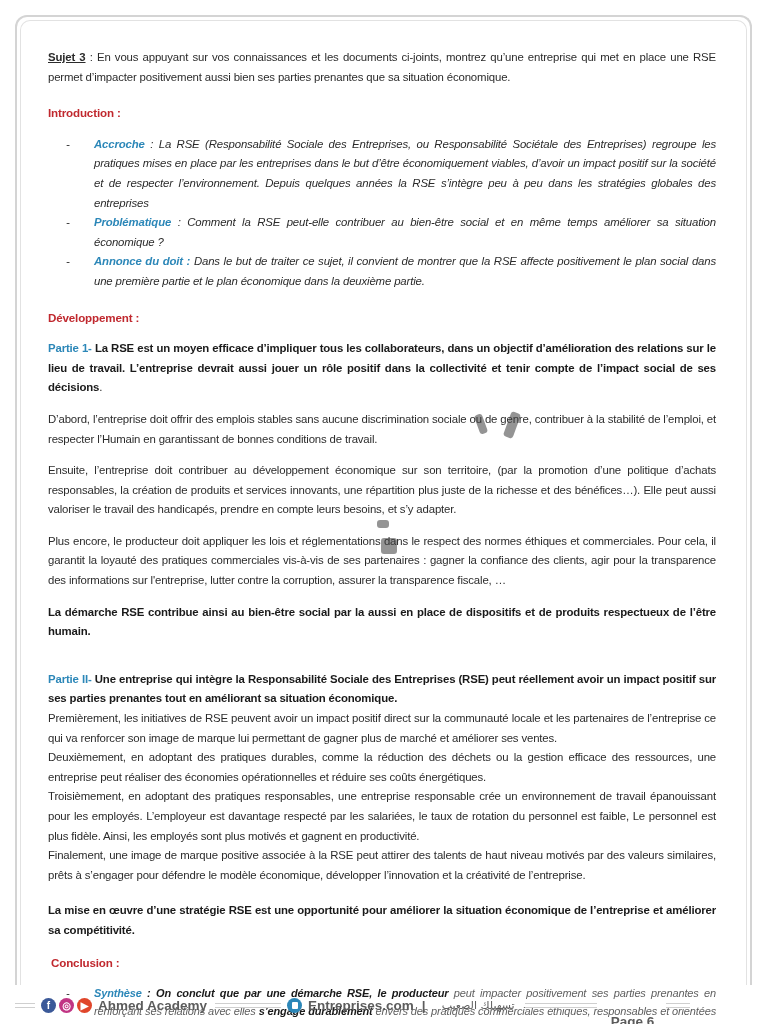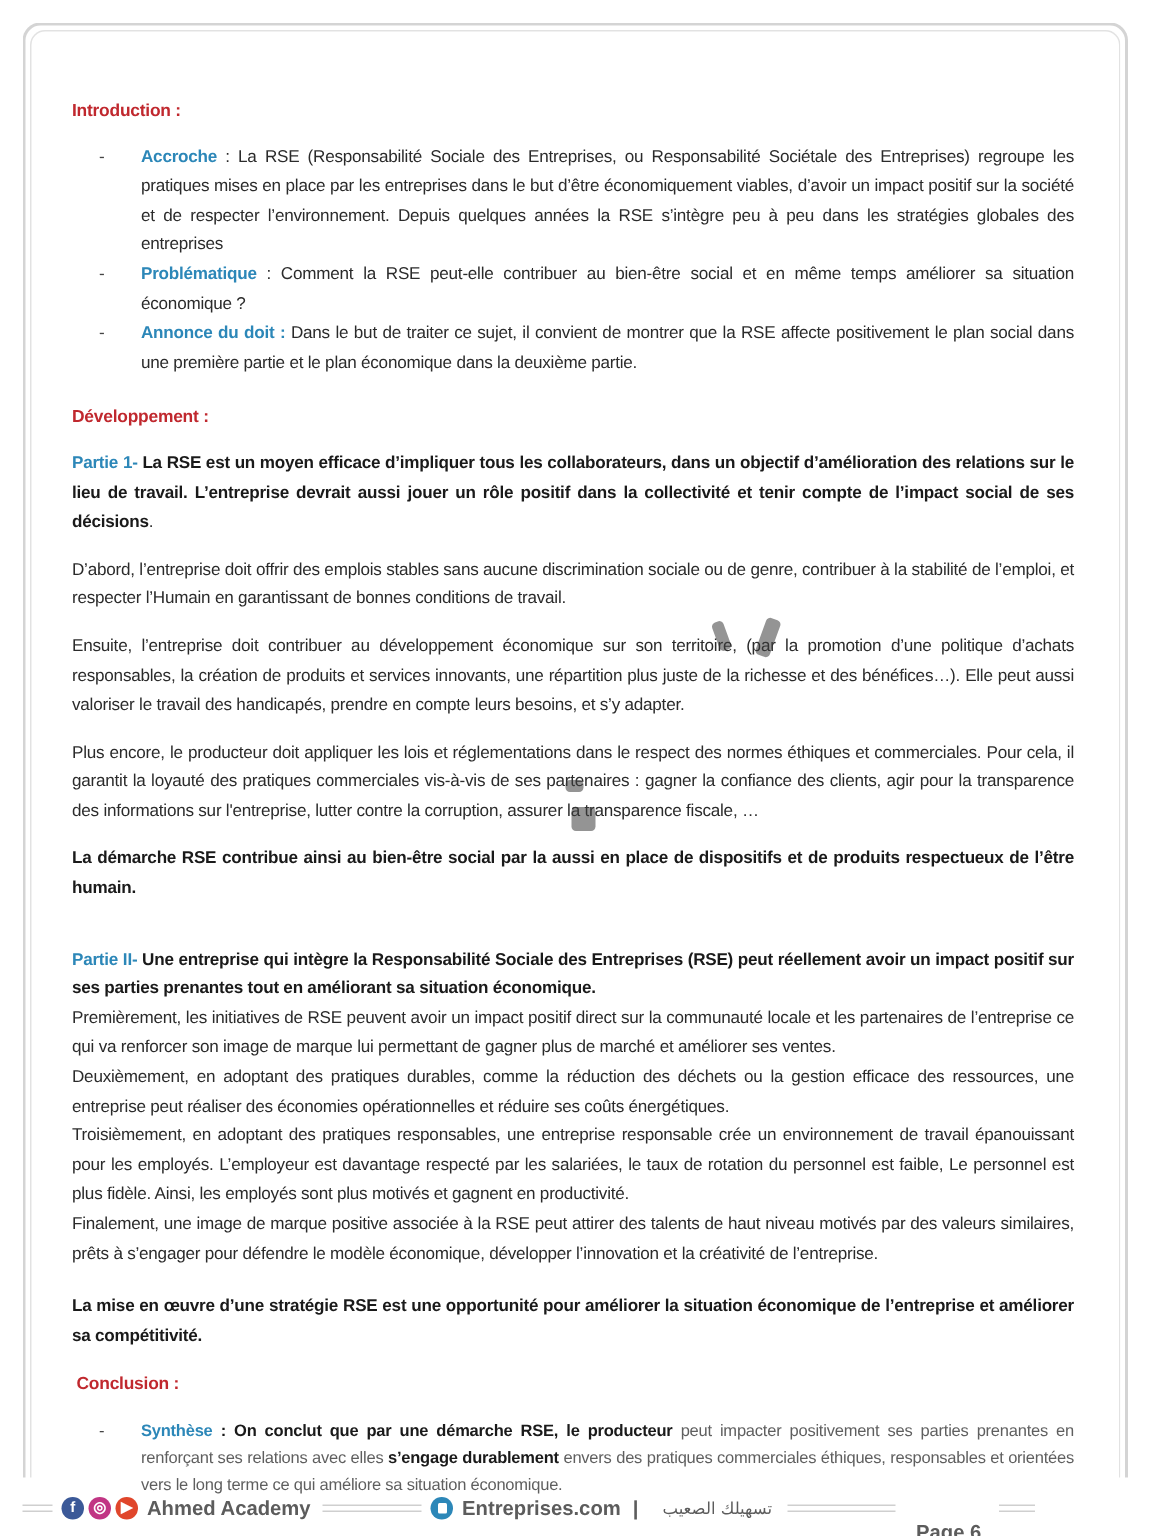--- a/index.html
+++ b/index.html
@@ -26,21 +26,21 @@
   .gap-m { height: 12px; }
   .gap-l { height: 16px; }
 
   .sujet-label { font-weight: bold; text-decoration: underline; color: #2b2b2b; }
   .red-head { color: #c0282e; font-weight: bold; font-size: 11.6px; }
   .blue { color: #2c87b8; font-weight: bold; }
   .blue-light { color: #2c87b8; font-weight: bold; }
   .bold { font-weight: bold; color: #1a1a1a; }
   .grey { color: #5f5f5f; }
 
-  .bullets { list-style: none; padding-left: 46px; position: relative; }
+  .bullets { list-style: none; padding-left: 46px; position: relative; font-style: italic; }
   .bullets li { position: relative; text-align: justify; }
   .bullets li::before {
     content: "-"; position: absolute; left: -28px; top: 0; color: #444;
   }
 
   .watermark {
     position: absolute; background: rgba(60,60,60,0.55); border-radius: 3px;
   }
 
   .footer {
@@ -59,20 +59,23 @@
 </style>
 </head>
 <body>
 
 <div class="frame-outer"></div>
 <div class="frame-inner"></div>
 <div class="frame-bottom-mask"></div>
 
 <div class="content">
 
+  <p class="p">
+    <span class="sujet-label">Sujet 3</span><span> : En vous appuyant sur vos connaissances et les documents ci-joints, montrez qu’une entreprise qui met en place une RSE permet d’impacter positivement aussi bien ses parties prenantes que sa situation économique.</span>
+  </p>
 
   <div class="gap-l"></div>
   <div class="red-head">Introduction :</div>
   <div class="gap-m"></div>
 
   <ul class="bullets">
     <li><span class="blue">Accroche</span><span> : La RSE (Responsabilité Sociale des Entreprises, ou Responsabilité Sociétale des Entreprises) regroupe les pratiques mises en place par les entreprises dans le but d’être économiquement viables, d’avoir un impact positif sur la société et de respecter l’environnement. Depuis quelques années la RSE s’intègre peu à peu dans les stratégies globales des entreprises</span></li>
     <li><span class="blue">Problématique</span><span> : Comment la RSE peut-elle contribuer au bien-être social et en même temps améliorer sa situation économique ?</span></li>
     <li><span class="blue">Annonce du doit :</span><span> Dans le but de traiter ce sujet, il convient de montrer que la RSE affecte positivement le plan social dans une première partie et le plan économique dans la deuxième partie.</span></li>
   </ul>

